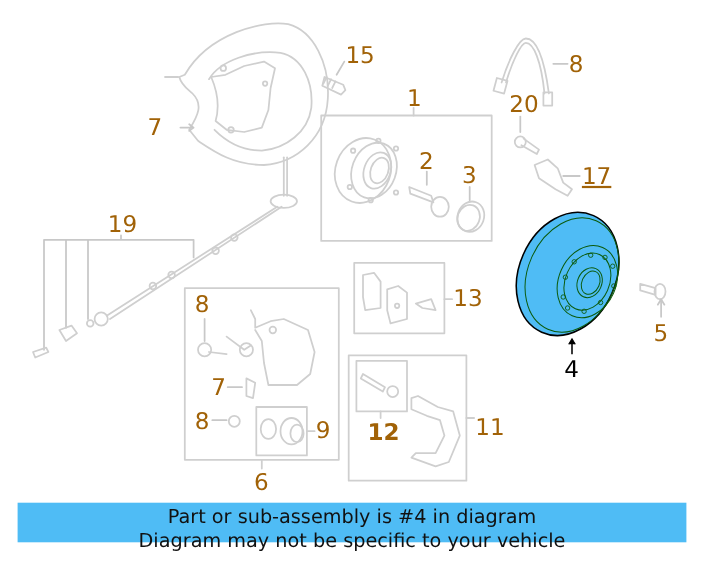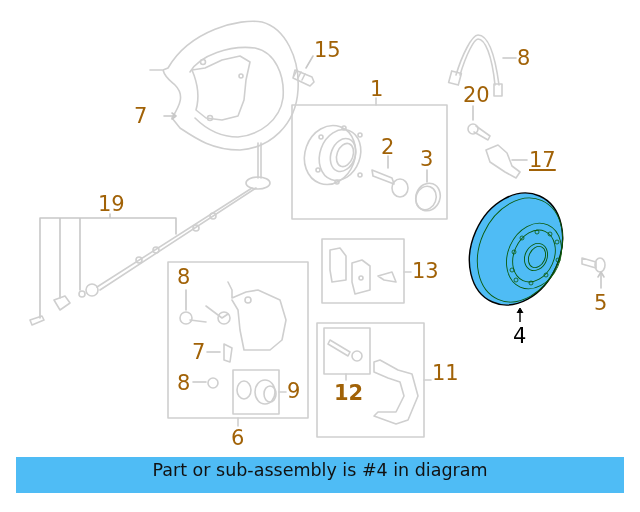--- a/index.html
+++ b/index.html
@@ -181,25 +181,26 @@
 <div class="callout" style="left:370px;top:79px;">1</div>
 <div class="callout" style="left:381px;top:137px;">2</div>
 <div class="callout" style="left:420px;top:149px;">3</div>
 <div class="callout active" style="left:513px;top:326px;">4</div>
 <div class="callout" style="left:594px;top:293px;">5</div>
 <div class="callout" style="left:231px;top:428px;">6</div>
 <div class="callout" style="left:192px;top:342px;">7</div>
 <div class="callout" style="left:177px;top:373px;">8</div>
 <div class="callout" style="left:287px;top:381px;">9</div>
 <div class="callout" style="left:177px;top:267px;">8</div>
-<div class="callout" style="left:432px;top:363px;">11</div>
+<div class="callout" style="left:432px;top:378px;">11</div>
 <div class="callout" style="left:334px;top:383px;font-weight:bold;">12</div>
 <div class="callout" style="left:412px;top:261px;">13</div>
 <div class="callout" style="left:134px;top:106px;">7</div>
 <div class="callout" style="left:314px;top:40px;">15</div>
 <div class="callout" style="left:517px;top:48px;">8</div>
 <div class="callout" style="left:529px;top:150px;text-decoration:underline;">17</div>
 <div class="callout" style="left:463px;top:85px;">20</div>
 <div class="callout" style="left:98px;top:194px;">19</div>
 
 <div class="banner">
   <div>Part or sub-assembly is #4 in diagram</div>
+  <div>Diagram may not be specific to your vehicle</div>
 </div>
 
 </body></html>

